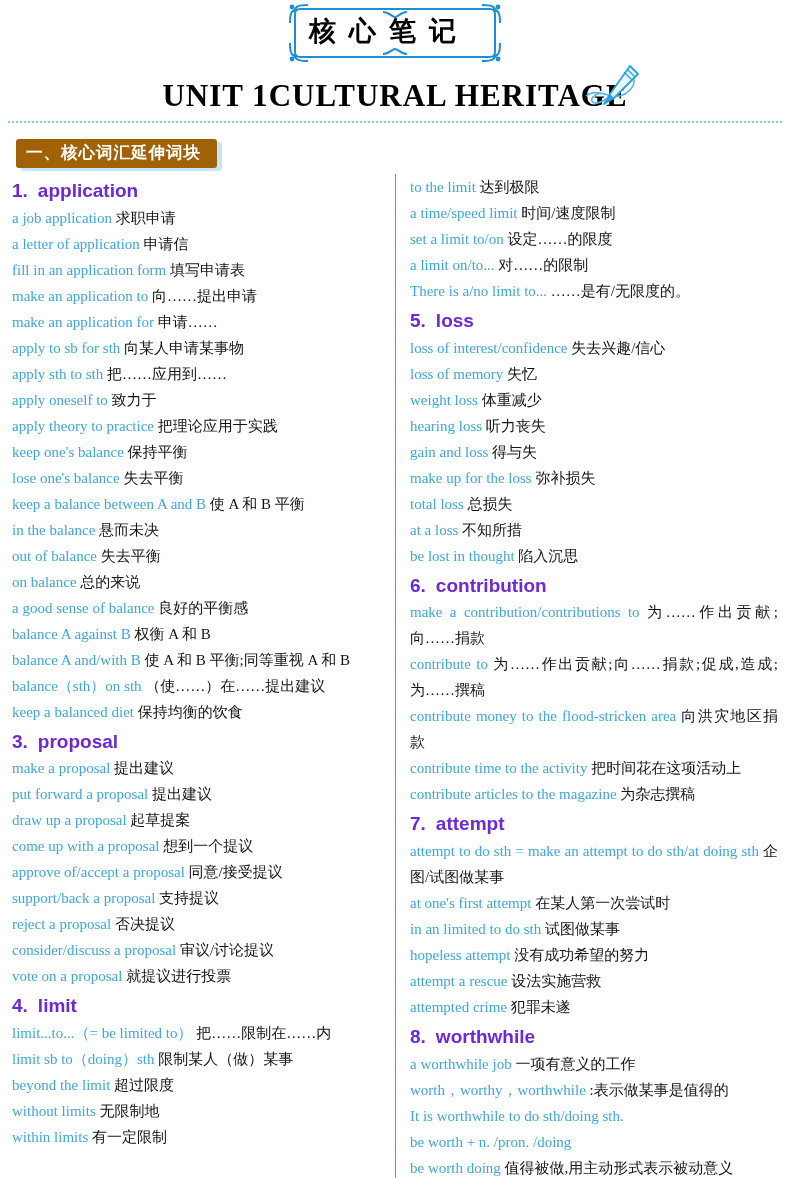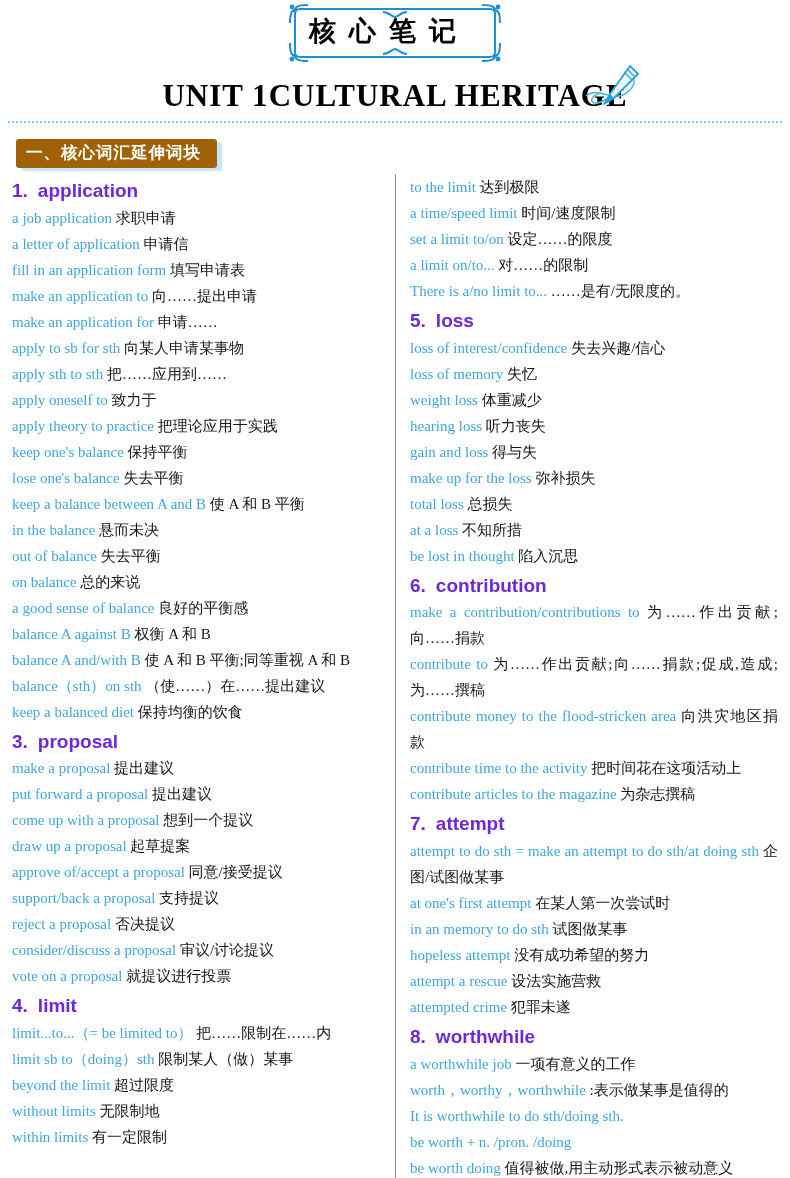--- a/index.html
+++ b/index.html
@@ -141,22 +141,22 @@
         <p class="entry"><span class="en">out of balance</span> <span class="zh">失去平衡</span></p>
         <p class="entry"><span class="en">on balance</span> <span class="zh">总的来说</span></p>
         <p class="entry"><span class="en">a good sense of balance</span> <span class="zh">良好的平衡感</span></p>
         <p class="entry"><span class="en">balance A against B</span> <span class="zh">权衡 A 和 B</span></p>
         <p class="entry"><span class="en">balance A and/with B</span> <span class="zh">使 A 和 B 平衡;同等重视 A 和 B</span></p>
         <p class="entry"><span class="en">balance（sth）on sth</span> <span class="zh">（使……）在……提出建议</span></p>
         <p class="entry"><span class="en">keep a balanced diet</span> <span class="zh">保持均衡的饮食</span></p>
         <h3 class="entry-heading"><span class="num">3.</span><span>proposal</span></h3>
         <p class="entry"><span class="en">make a proposal</span> <span class="zh">提出建议</span></p>
         <p class="entry"><span class="en">put forward a proposal</span> <span class="zh">提出建议</span></p>
+        <p class="entry"><span class="en">draw up a proposal</span> <span class="zh">起草提案</span></p>
         <p class="entry"><span class="en">come up with a proposal</span> <span class="zh">想到一个提议</span></p>
-        <p class="entry"><span class="en">draw up a proposal</span> <span class="zh">起草提案</span></p>
         <p class="entry"><span class="en">approve of/accept a proposal</span> <span class="zh">同意/接受提议</span></p>
         <p class="entry"><span class="en">support/back a proposal</span> <span class="zh">支持提议</span></p>
         <p class="entry"><span class="en">reject a proposal</span> <span class="zh">否决提议</span></p>
         <p class="entry"><span class="en">consider/discuss a proposal</span> <span class="zh">审议/讨论提议</span></p>
         <p class="entry"><span class="en">vote on a proposal</span> <span class="zh">就提议进行投票</span></p>
         <h3 class="entry-heading"><span class="num">4.</span><span>limit</span></h3>
         <p class="entry"><span class="en">limit...to...（= be limited to）</span> <span class="zh">把……限制在……内</span></p>
         <p class="entry"><span class="en">limit sb to（doing）sth</span> <span class="zh">限制某人（做）某事</span></p>
         <p class="entry"><span class="en">beyond the limit</span> <span class="zh">超过限度</span></p>
         <p class="entry"><span class="en">without limits</span> <span class="zh">无限制地</span></p>
@@ -180,21 +180,21 @@
         <p class="entry"><span class="en">be lost in thought</span> <span class="zh">陷入沉思</span></p>
         <h3 class="entry-heading"><span class="num">6.</span><span>contribution</span></h3>
         <p class="entry"><span class="en">make a contribution/contributions to</span> <span class="zh">为……作出贡献;向……捐款</span></p>
         <p class="entry"><span class="en">contribute to</span> <span class="zh">为……作出贡献;向……捐款;促成,造成;为……撰稿</span></p>
         <p class="entry"><span class="en">contribute money to the flood-stricken area</span> <span class="zh">向洪灾地区捐款</span></p>
         <p class="entry"><span class="en">contribute time to the activity</span> <span class="zh">把时间花在这项活动上</span></p>
         <p class="entry"><span class="en">contribute articles to the magazine</span> <span class="zh">为杂志撰稿</span></p>
         <h3 class="entry-heading"><span class="num">7.</span><span>attempt</span></h3>
         <p class="entry"><span class="en">attempt to do sth = make an attempt to do sth/at doing sth</span> <span class="zh">企图/试图做某事</span></p>
         <p class="entry"><span class="en">at one's first attempt</span> <span class="zh">在某人第一次尝试时</span></p>
-        <p class="entry"><span class="en">in an memory to do sth</span> <span class="zh">试图做某事</span></p>
+        <p class="entry"><span class="en">in an limited to do sth</span> <span class="zh">试图做某事</span></p>
         <p class="entry"><span class="en">hopeless attempt</span> <span class="zh">没有成功希望的努力</span></p>
         <p class="entry"><span class="en">attempt a rescue</span> <span class="zh">设法实施营救</span></p>
         <p class="entry"><span class="en">attempted crime</span> <span class="zh">犯罪未遂</span></p>
         <h3 class="entry-heading"><span class="num">8.</span><span>worthwhile</span></h3>
         <p class="entry"><span class="en">a worthwhile job</span> <span class="zh">一项有意义的工作</span></p>
         <p class="entry"><span class="en">worth，worthy，worthwhile</span> <span class="zh">:表示做某事是值得的</span></p>
         <p class="entry"><span class="en">It is worthwhile to do sth/doing sth.</span></p>
         <p class="entry"><span class="en">be worth + n. /pron. /doing</span></p>
         <p class="entry"><span class="en">be worth doing</span> <span class="zh">值得被做,用主动形式表示被动意义</span></p>
       </div>

